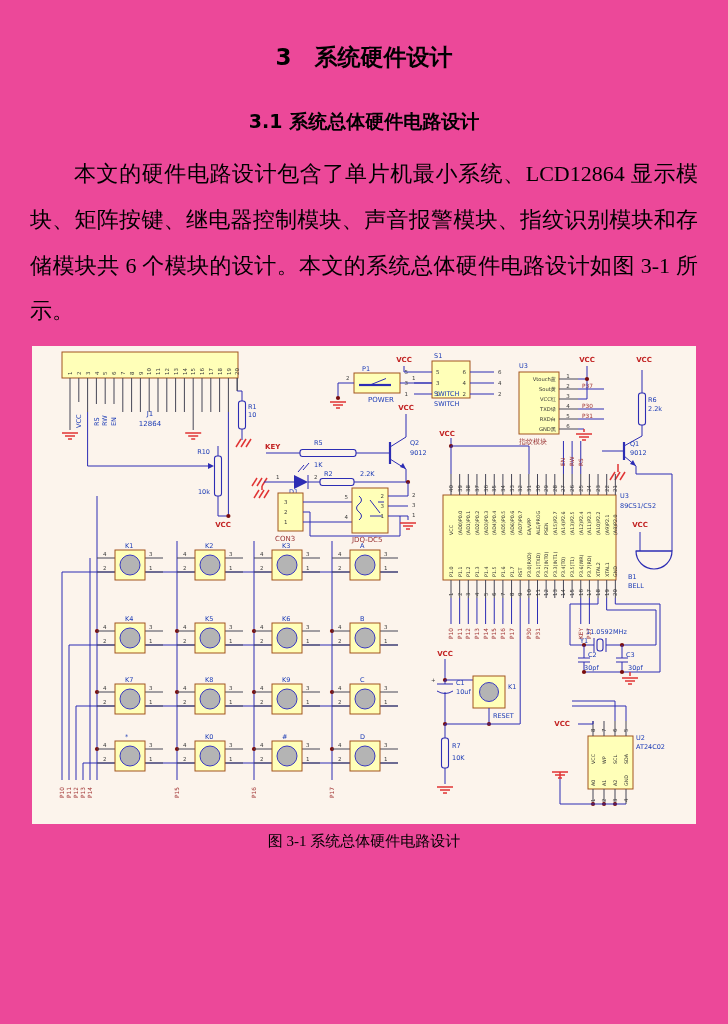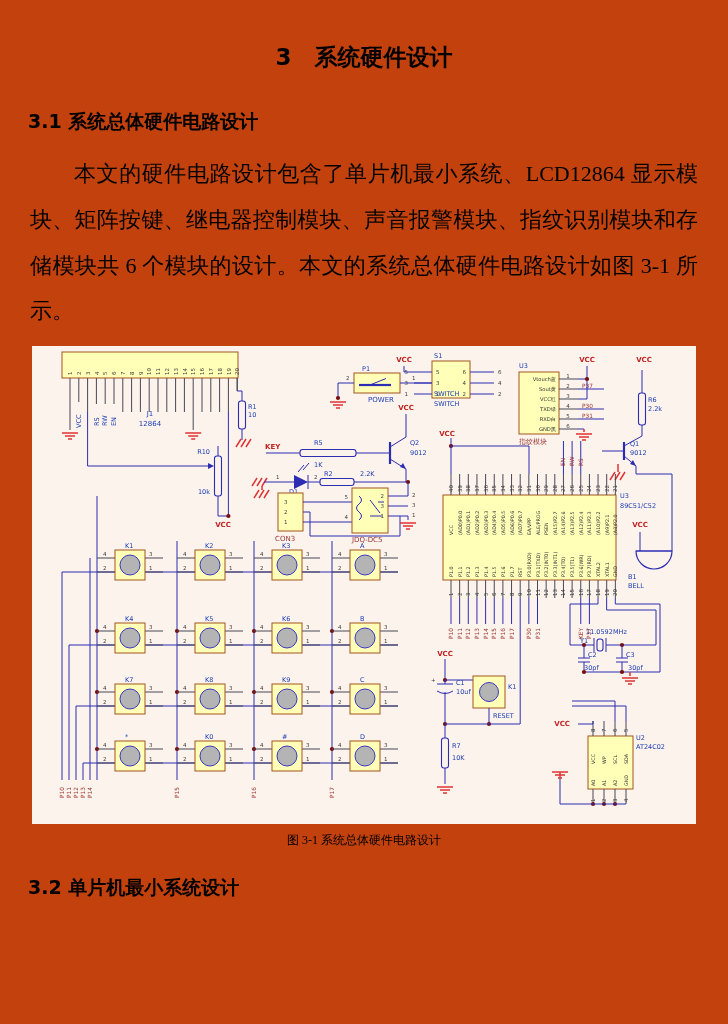--- a/index.html
+++ b/index.html
@@ -1,26 +1,26 @@
 <!DOCTYPE html>
 <html><head>
 <meta charset="utf-8">
 <style>
   html,body{margin:0;padding:0;background:#ffffff;}
-  .page{position:relative;width:728px;height:1024px;background:#c2410c;overflow:hidden;
+  .page{position:relative;width:728px;height:1024px;background:#ec4899;overflow:hidden;
         font-family:"Liberation Serif","DejaVu Serif",serif;color:#000;}
   .doc-title{padding-top:42px;text-align:center;font-size:23px;font-weight:bold;
              font-family:"DejaVu Sans","Liberation Sans",sans-serif;}
   .sec-heading{margin:36px 28px 0 28px;font-size:19px;font-weight:bold;
-               font-family:"DejaVu Sans","Liberation Sans",sans-serif;}
+               font-family:"DejaVu Sans","Liberation Sans",sans-serif;text-align:center;}
   .para{margin:16px 30px 0 30px;font-size:22px;line-height:2.08;text-align:justify;
         text-indent:2em;}
   .figure{position:relative;margin:12px 0 0 32px;width:664px;height:478px;background:#fcf4ec;}
   .figure svg{display:block;}
-  .fig-caption{margin-top:8px;text-align:center;font-size:12px;color:#000;}
+  .fig-caption{margin-top:8px;text-align:center;font-size:15px;color:#000;}
   .sec2{margin-top:26px;}
   
   .w{stroke:#2d2db4;stroke-width:1;fill:none}
   .w2{stroke:#2d2db4;stroke-width:2.2;fill:none}
   .ws{stroke:#474757;stroke-width:1;fill:none}
   .gw{stroke:#e03333;stroke-width:1.5;fill:none}
   .comp{fill:#ffffb8;stroke:#a2541e;stroke-width:1}
   .res{fill:none;stroke:#2d2db4;stroke-width:1.1}
   .btnc{fill:#b4b4b4;stroke:#3a3ac0;stroke-width:1}
   .bell{fill:#fcf4ec;stroke:#2d2db4;stroke-width:1.2}
@@ -751,14 +751,13 @@
         <rect x="318" y="395" width="30" height="30" class="comp" rx="0"></rect>
         <circle cx="333" cy="410" r="10" class="btnc"></circle>
         <text x="328" y="393" class="t-blue">D</text>
         <text x="306" y="401" class="t-pin">4</text>
         <text x="306" y="415" class="t-pin">2</text>
         <text x="352" y="401" class="t-pin">3</text>
         <text x="352" y="415" class="t-pin">1</text>
       </svg>
   </div>
   <div class="fig-caption">图 3-1  系统总体硬件电路设计</div>
-  <div class="sec-heading sec2">3.2 单片机最小系统设计</div>
 </div>
 
 </body></html>

